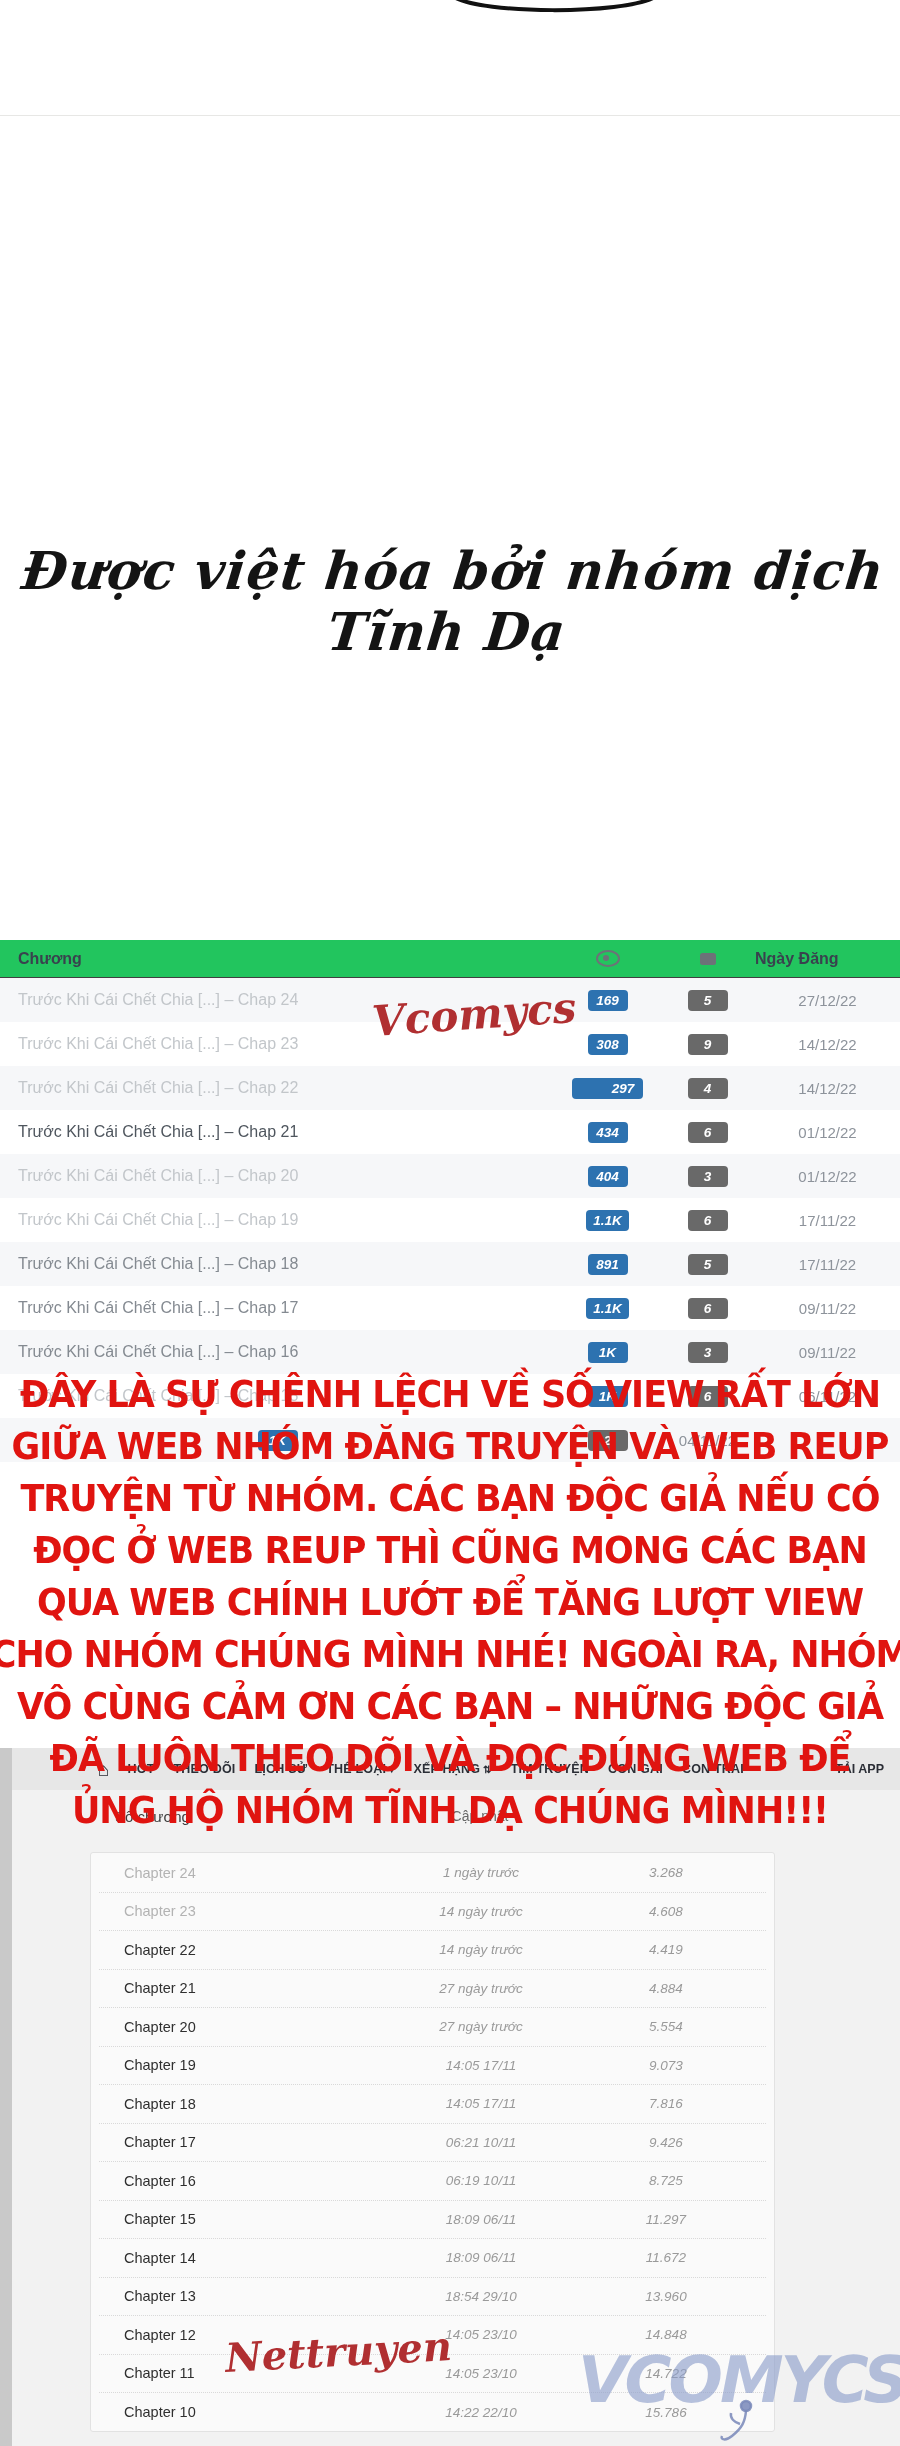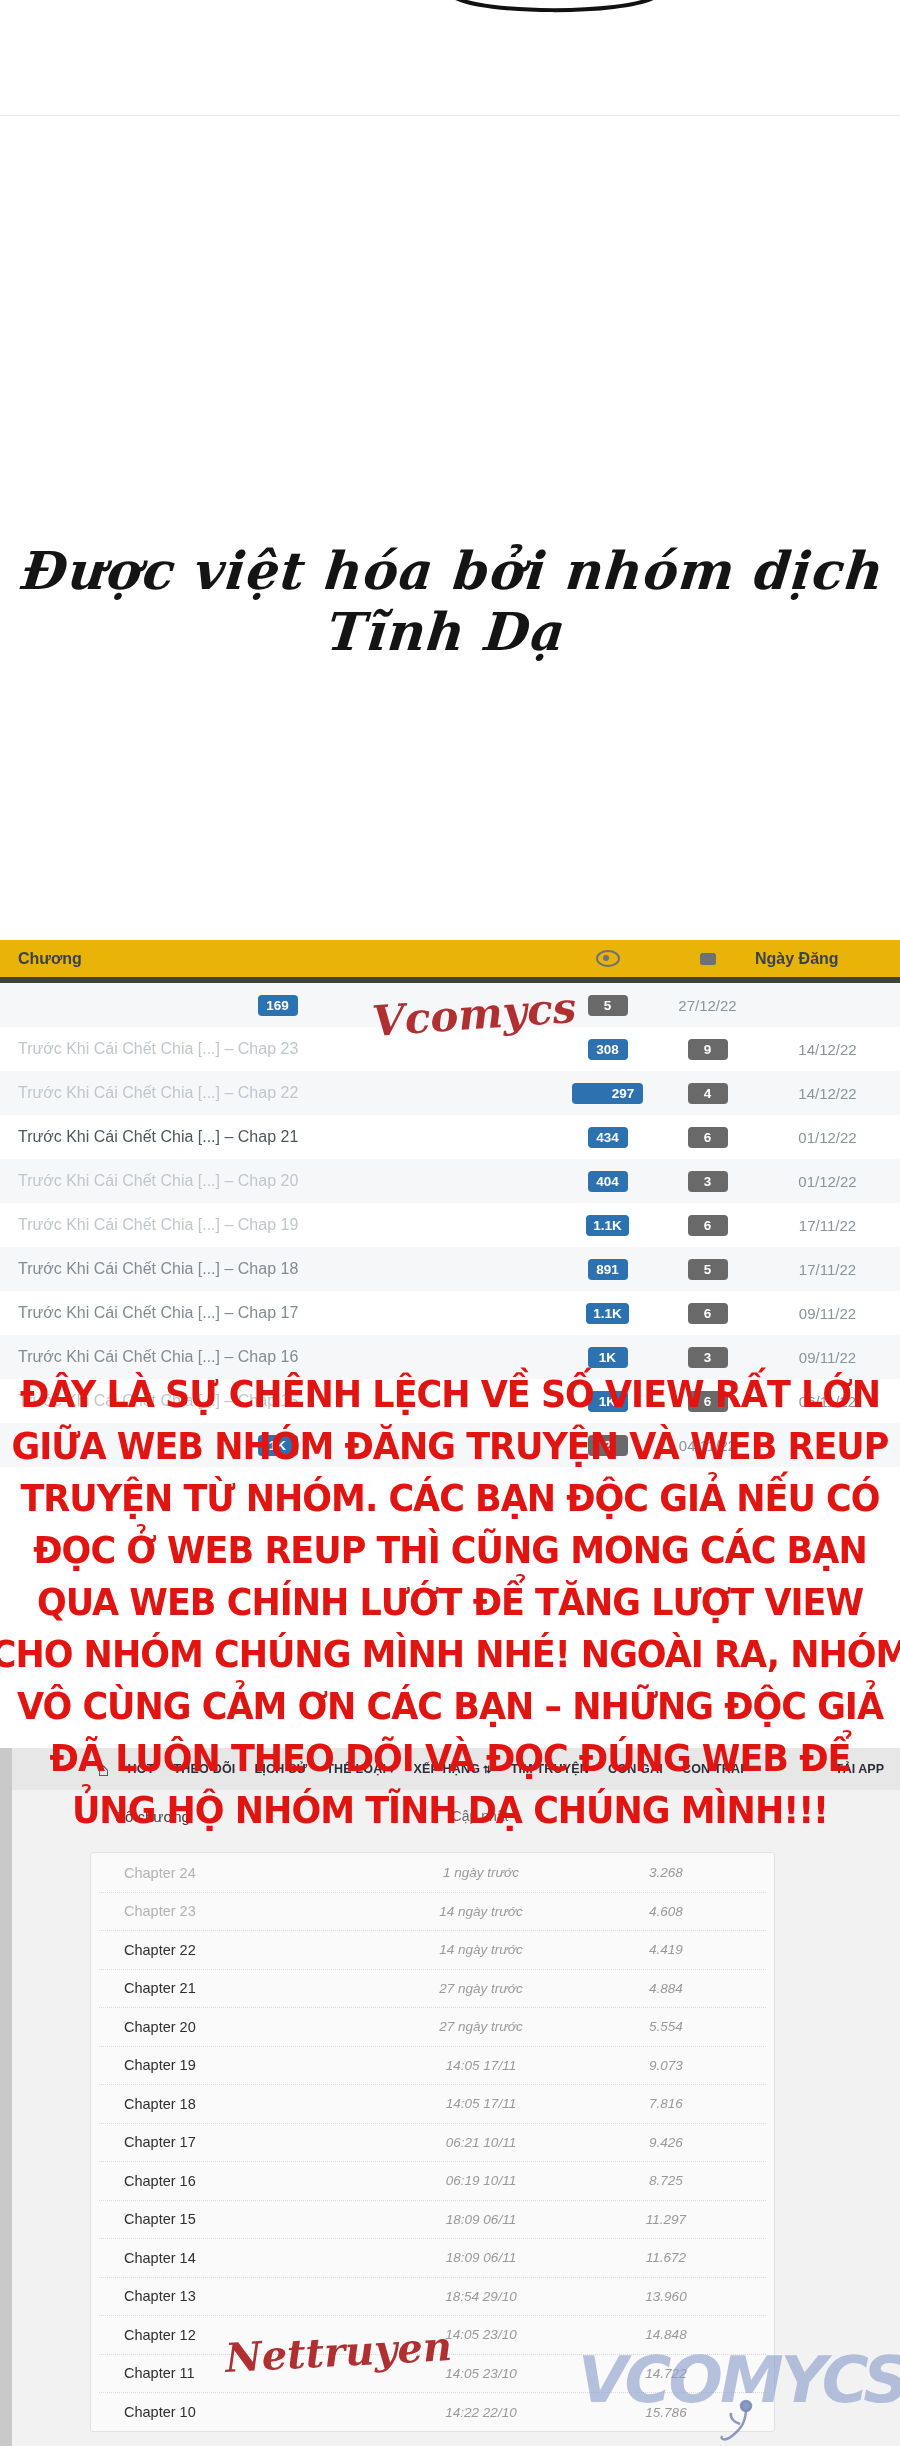--- a/index.html
+++ b/index.html
@@ -9,24 +9,24 @@
   
   .top-panel{position:absolute;left:0;top:0;width:900px;height:115px;background:#fff;border-bottom:1px solid #e7e7e5;}
   .arc{position:absolute;left:452px;top:-3px;}
   .credit{position:absolute;left:0;top:540px;width:900px;text-align:center;
     font-family:"DejaVu Serif",serif;font-style:italic;font-weight:bold;
     font-size:52px;color:#141414;letter-spacing:1px;transform:skewX(-6deg);}
 
   
   .vtable{position:absolute;left:0;top:940px;width:900px;}
   .vhead{display:grid;grid-template-columns:1fr 105px 95px 145px;align-items:center;height:37px;
-    background:#eab308;border-bottom:6px solid #404040;}
+    background:#22c55e;border-bottom:1px solid #404040;}
   .vhead .h-title{padding-left:18px;font-size:16px;font-weight:bold;color:#39424e;}
   .vhead .h-date{font-size:16px;font-weight:bold;color:#39424e;}
-  .icon-cell{display:flex;justify-content:center;align-items:flex-start;}
+  .icon-cell{display:flex;justify-content:center;align-items:flex-start;font-style:italic;}
   .eye{position:relative;width:20px;height:13px;border:2px solid #6d7278;border-radius:50%;}
   .eye::after{content:"";position:absolute;left:5px;top:2.5px;width:6px;height:6px;border-radius:50%;background:#6d7278;}
   .bubble{position:relative;width:16px;height:12px;background:#6d7278;border-radius:2.5px;}
   .bubble::after{content:"";position:absolute;left:2px;bottom:-4px;border:4px solid transparent;border-top-color:#6d7278;border-left-width:3px;border-right-width:3px;}
   .vrow{display:grid;grid-template-columns:1fr 105px 95px 145px;align-items:center;height:44px;}
   .vrow.alt{background:#f6f7f9;}
   .vrow .rtitle{padding-left:18px;font-size:16px;}
   .tone-light{color:#c2c6ca;}
   .tone-mid{color:#848a91;}
   .tone-dark{color:#4f565e;}
@@ -91,20 +91,21 @@
       <div class="icon-cell">
         <span class="eye"></span>
       </div>
       <div class="icon-cell">
         <span class="bubble"></span>
       </div>
       <div class="h-date">Ngày Đăng</div>
     </div>
     <div id="vrows">
         <div class="vrow alt">
+          <div class="rtitle tone-light">Trước Khi Cái Chết Chia [...] – Chap 24</div>
           <div class="icon-cell">
             <span class="badge" style="background: rgb(45, 114, 176);">169</span>
           </div>
           <div class="icon-cell">
             <span class="badge" style="background: rgb(105, 105, 105);">5</span>
           </div>
           <div class="rdate">27/12/22</div>
         </div>
         <div class="vrow">
           <div class="rtitle tone-light">Trước Khi Cái Chết Chia [...] – Chap 23</div>

